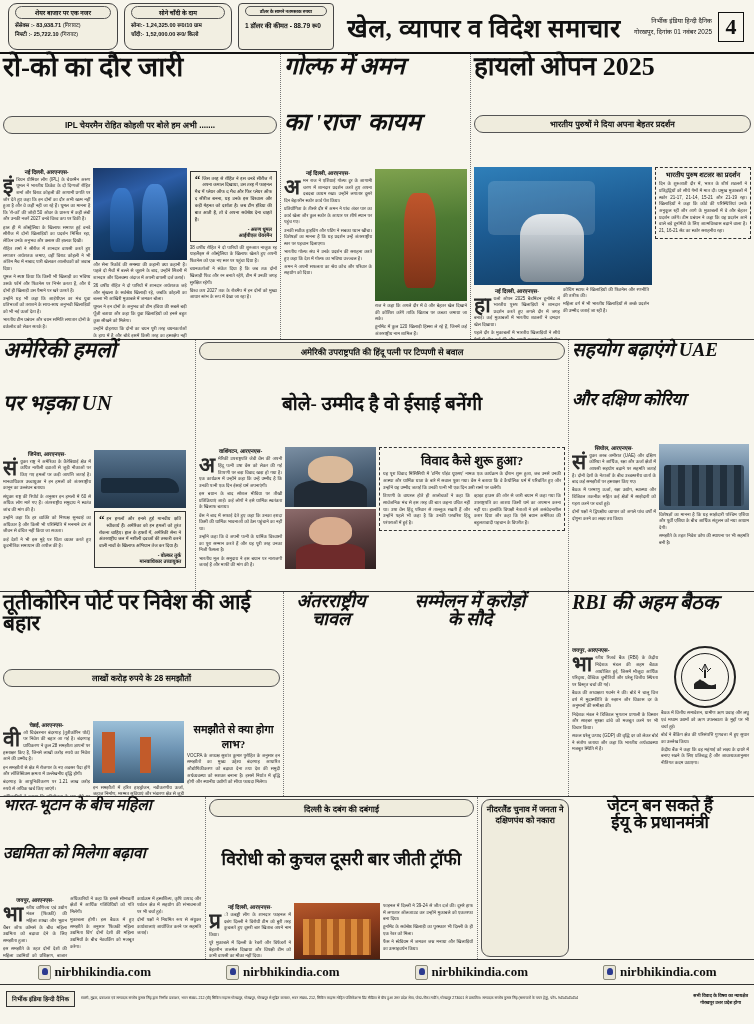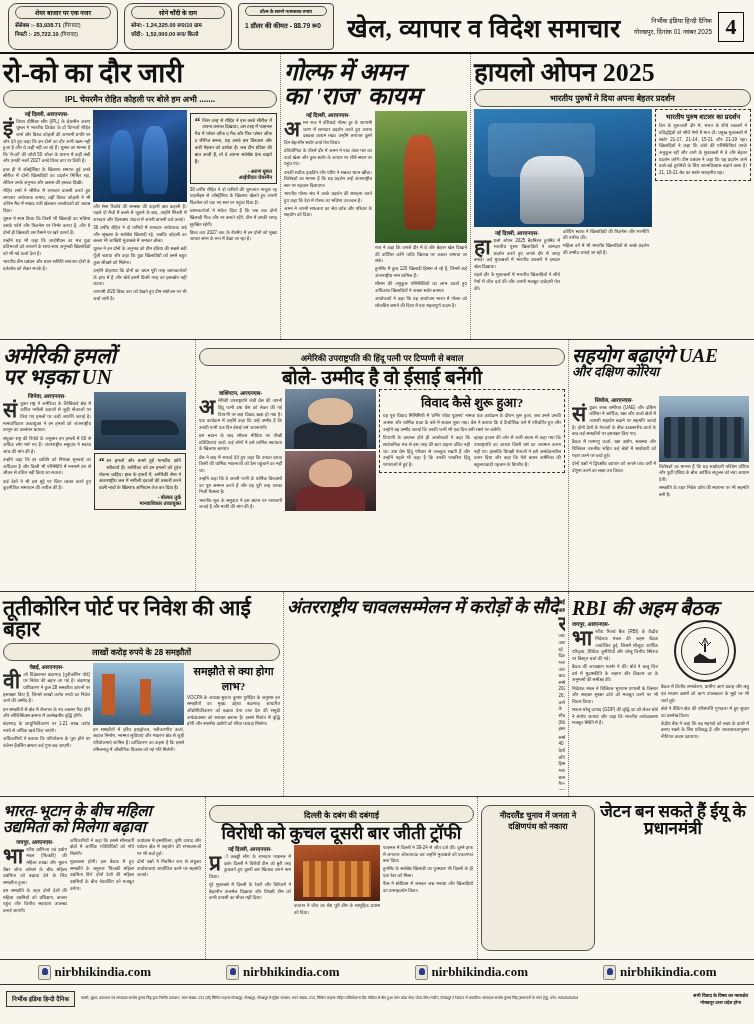--- a/index.html
+++ b/index.html
@@ -69,21 +69,21 @@
   .quote { border:1px solid #333; padding:4px 4px 3px; background:#f4f1e4; margin:3px 0; }
   .quote .qt { font-size:4.6px; line-height:1.5; text-align:justify; }
   .quote .qm { font-size:11px; font-weight:bold; float:left; line-height:.7; margin-right:2px; font-family:"Liberation Serif",serif;}
   .quote .qa { font-size:5px; font-weight:bold; text-align:right; margin-top:2px; }
   .quote .qr { font-size:5px; font-weight:bold; text-align:right; }
 
   .dashbox { border:1px dashed #333; padding:3px; }
   .subhead { font-family:"Liberation Serif",serif; font-weight:bold; font-size:13px; text-align:center; margin-bottom:2px; }
 
   .rowband { display:flex; }
-  .col { padding:6px 3px; }
+  .col { padding:0 3px;gap:32px; }
 
   
   .weblinks { display:flex; border-top:1px solid #333; border-bottom:1px solid #333; height:26px; align-items:center; }
   .weblink { flex:1; display:flex; align-items:center; justify-content:center; gap:4px; }
   .weblink .lg { width:13px; height:15px; background:#e9e6d8; border:1px solid #8a8a7a; border-radius:2px; position:relative; }
   .weblink .lg::after{content:"";position:absolute;left:3px;top:2px;width:6px;height:7px;background:#2b3a8f;border-radius:50% 50% 30% 30%;}
   .weblink .wt { font-family:"Liberation Serif",serif; font-size:13px; font-weight:bold; }
   .colophon { display:flex; align-items:center; gap:6px; padding:3px 6px; height:28px; }
   .colo-badge { border:1px solid #333; background:#efece0; font-size:6px; font-weight:bold; padding:3px 5px; white-space:nowrap; }
   .colo-text { flex:1; font-size:3.6px; line-height:1.6; }
@@ -301,21 +301,21 @@
               <div class="body" style="flex:1;">टिप्पणी के वायरल होते ही आलोचकों ने कहा कि सार्वजनिक मंच से इस तरह की बात कहना उचित नहीं था। उषा वेंस हिंदू परिवार से ताल्लुक रखती हैं और उन्होंने पहले भी कहा है कि उनकी परवरिश हिंदू परंपराओं में हुई है।</div>
               <div class="body" style="flex:1;">व्हाइट हाउस की ओर से जारी बयान में कहा गया कि उपराष्ट्रपति का आशय किसी धर्म का अपमान करना नहीं था। हालांकि विपक्षी नेताओं ने इसे असंवेदनशील करार दिया और कहा कि ऐसे बयान अमेरिका की बहुलतावादी पहचान के विपरीत हैं।</div>
             </div>
           </div>
         </div>
       </div>
     </div>
 
     <div class="col" style="width:185px;display:flex;flex-direction:column;">
       <div class="hl hl-it" style="font-size:19px;">सहयोग बढ़ाएंगे UAE</div>
-      <div class="hl hl-it" style="font-size:13px;margin-bottom:17px;">और दक्षिण कोरिया</div>
+      <div class="hl hl-it" style="font-size:17px;margin-bottom:3px;">और दक्षिण कोरिया</div>
       <div style="display:flex;gap:3px;flex:1;overflow:hidden;">
         <div style="width:84px;">
           <div class="byline">सियोल, आरएनएस-</div>
           <div class="body">
             <span class="dropcap">सं</span>
             <p>युक्त अरब अमीरात (UAE) और दक्षिण कोरिया ने आर्थिक, रक्षा और ऊर्जा क्षेत्रों में आपसी सहयोग बढ़ाने पर सहमति जताई है। दोनों देशों के नेताओं के बीच उच्चस्तरीय वार्ता के बाद कई समझौतों पर हस्ताक्षर किए गए।</p>
             <p>बैठक में परमाणु ऊर्जा, रक्षा उद्योग, स्वास्थ्य और डिजिटल तकनीक सहित कई क्षेत्रों में साझेदारी को गहरा करने पर चर्चा हुई।</p>
             <p>दोनों पक्षों ने द्विपक्षीय व्यापार को अगले पांच वर्षों में दोगुना करने का लक्ष्य तय किया।</p>
           </div>
         </div>

